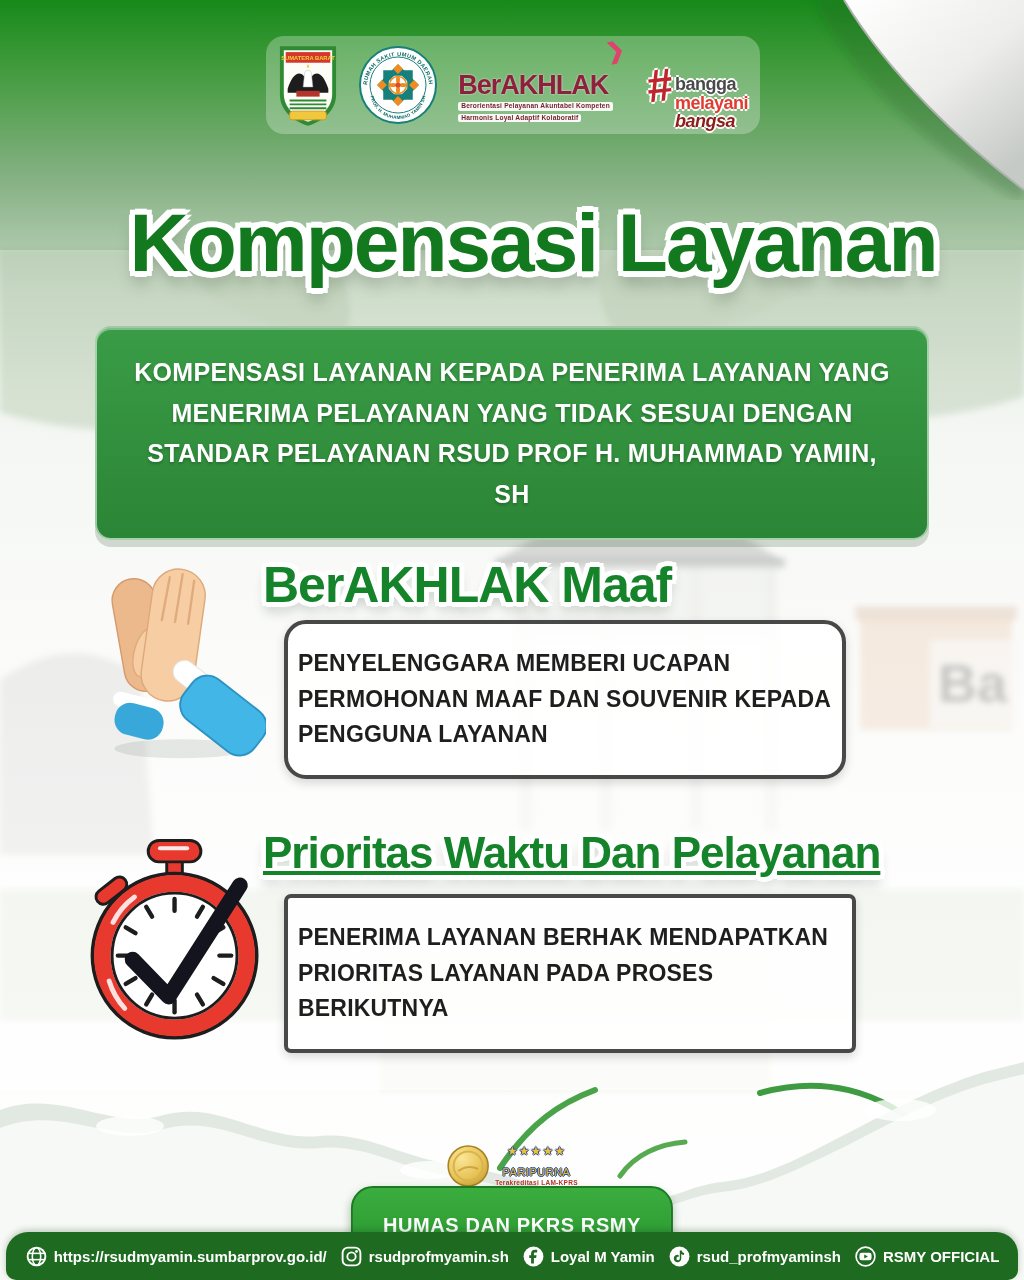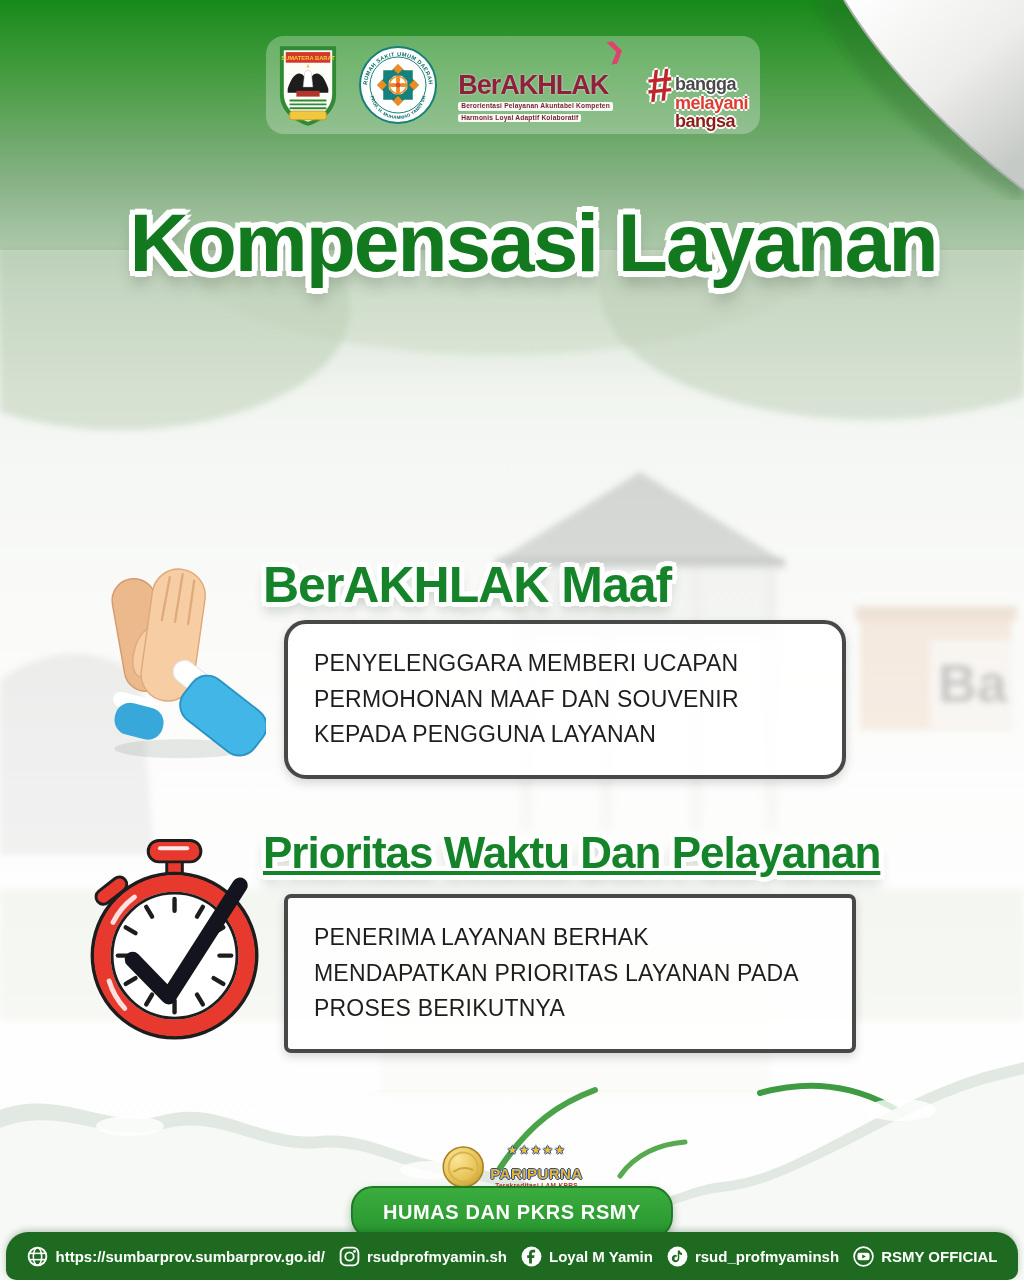--- a/index.html
+++ b/index.html
@@ -24,56 +24,56 @@
     text-shadow:0 0 2px rgba(255,255,255,.8);margin-top:24px;}
   .berakhlak-arrow{position:absolute;top:-8px;right:2px;font-size:22px;font-weight:bold;color:#e0426e;transform:rotate(-12deg);}
   .berakhlak-tag{margin-top:3px;background:rgba(255,255,255,.92);border-radius:2px;padding:1px 3px;
     font-size:6.6px;font-weight:bold;color:#7a2030;letter-spacing:.2px;width:max-content;max-width:168px;}
   .bmb{display:flex;align-items:center;gap:2px;}
   .bmb-hash{font-size:46px;font-weight:bold;color:#c0252c;line-height:.8;transform:rotate(-6deg);
     text-shadow:-2px 0 0 #fff,2px 0 0 #fff,0 -2px 0 #fff,0 2px 0 #fff;}
   .bmb-words{display:flex;flex-direction:column;line-height:1.02;}
   .bmb-words span{font-size:18px;font-weight:bold;letter-spacing:-.5px;
     text-shadow:-2px 0 0 #fff,2px 0 0 #fff,0 -2px 0 #fff,0 2px 0 #fff;}
-  .bmb-w0{color:#4a4a4a;margin-top:36px;} .bmb-w1{color:#e03c31;} .bmb-w2{color:#8c1d18;}
+  .bmb-w0{color:#4a4a4a;margin-top:36px;} .bmb-w1{color:#e03c31;} .bmb-w2{color:#8c1d18;font-style:italic;}
   
   .main-title{left:0;top:196px;width:1024px;text-align:center;font-size:82px;font-weight:bold;
     letter-spacing:-2px;color:#13791f;
     text-shadow:-5px -5px 0 #fff,5px -5px 0 #fff,-5px 5px 0 #fff,5px 5px 0 #fff,-6px 0 0 #fff,6px 0 0 #fff,0 -6px 0 #fff,0 6px 0 #fff,0 12px 16px rgba(40,60,40,.35);padding-left:21px;}
   .section-title{font-weight:bold;color:#15832a;letter-spacing:-1px;
     text-shadow:-4px -4px 0 #fff,4px -4px 0 #fff,-4px 4px 0 #fff,4px 4px 0 #fff,-5px 0 0 #fff,5px 0 0 #fff,0 -5px 0 #fff,0 5px 0 #fff,0 9px 12px rgba(40,60,40,.30);}
   .sec1-title{left:263px;top:556px;font-size:50px;}
   .sec2-title{left:263px;top:828px;font-size:44px;text-decoration:underline;}
   
   .intro-box{left:95px;top:326px;width:834px;box-sizing:border-box;
     background:linear-gradient(180deg,#3a9c46,#2b8536);
     border:2px solid rgba(255,255,255,.55);border-radius:16px;
     box-shadow:0 7px 0 rgba(30,60,30,.18), inset 0 2px 0 rgba(255,255,255,.35);
     padding:24px 30px;color:#fff;font-weight:bold;font-size:25px;line-height:1.62;
     text-align:center;letter-spacing:.3px;text-shadow:0 2px 3px rgba(0,0,0,.22);}
   .body-box{box-sizing:border-box;background:rgba(255,255,255,.82);
-    border:4px solid #484848;border-radius:22px;padding:22px 26px;
-    color:#1e1e1e;font-weight:normal;font-size:23px;line-height:1.55;letter-spacing:.2px;
+    border:4px solid #484848;border-radius:22px;padding:22px 10px;
+    color:#1e1e1e;font-weight:bold;font-size:23px;line-height:1.55;letter-spacing:.2px;
     box-shadow:0 4px 10px rgba(40,50,40,.18);}
   .box1{left:284px;top:620px;width:562px;}
   .box2{left:284px;top:894px;width:572px;border-radius:7px;}
   .hands-icon{left:86px;top:560px;}
   .stopwatch-icon{left:74px;top:830px;}
   
   .snow{left:0;top:1058px;width:1024px;height:222px;}
   .badge{left:50%;top:1144px;transform:translateX(-50%);display:flex;align-items:center;gap:5px;}
   .badge-col{display:flex;flex-direction:column;align-items:center;line-height:1;}
   .badge-stars{font-family:"DejaVu Sans",sans-serif;font-size:12px;color:#f0c030;letter-spacing:1px;
     text-shadow:-1px 0 0 #2b4ea0,1px 0 0 #2b4ea0,0 -1px 0 #2b4ea0,0 1px 0 #2b4ea0;}
-  .badge-label{font-size:15px;font-weight:bold;color:#e8b62a;letter-spacing:.5px;margin-top:10px;
+  .badge-label{font-size:11px;font-weight:normal;color:#e8b62a;letter-spacing:.5px;margin-top:10px;
     text-shadow:-1px 0 0 #2b4ea0,1px 0 0 #2b4ea0,0 -1px 0 #2b4ea0,0 1px 0 #2b4ea0;}
   .badge-sub{font-size:6.5px;font-weight:bold;color:#b3382e;margin-top:2px;letter-spacing:.3px;}
   .footer-pill{left:50%;top:1186px;transform:translateX(-50%);
     background:linear-gradient(180deg,#3bac3e,#27962f);
-    border:2px solid #1c7a24;border-radius:22px;padding:13px 30px;
+    border:2px solid #1c7a24;border-radius:22px;padding:26px 30px;
     color:#fff;font-weight:bold;font-size:20px;letter-spacing:.6px;
     box-shadow:0 4px 8px rgba(20,60,20,.3);}
   .footer-bar{left:6px;right:6px;bottom:0;height:48px;background:#1d6a20;
     border-radius:22px 22px 10px 10px;display:flex;align-items:center;justify-content:center;gap:13px;
     box-shadow:0 -2px 6px rgba(20,60,20,.25);}
   .social-item{display:flex;align-items:center;gap:6px;color:#fff;font-weight:bold;font-size:15px;letter-spacing:0;}
   .social-item svg{display:block;}
 </style>
 </head>
 <body>
@@ -178,20 +178,21 @@
       <div class="bmb-words">
         <span class="bmb-w0">bangga</span>
         <span class="bmb-w1">melayani</span>
         <span class="bmb-w2">bangsa</span>
       </div>
     </div>
   </div>
 
   <div class="abs main-title">Kompensasi Layanan</div>
 
+  <div class="abs intro-box">KOMPENSASI LAYANAN KEPADA PENERIMA LAYANAN YANG MENERIMA PELAYANAN YANG TIDAK SESUAI DENGAN STANDAR PELAYANAN RSUD PROF H. MUHAMMAD YAMIN, SH</div>
 
   <div class="abs hands-icon">
     <svg width="180" height="205" viewBox="0 0 190 210">
       <ellipse cx="100" cy="196" rx="70" ry="10" fill="rgba(60,80,60,.12)"></ellipse>
       <rect x="28" y="140" width="50" height="16" rx="8" fill="#ffffff" transform="rotate(14 53 148)"></rect>
       <rect x="30" y="150" width="52" height="34" rx="16" fill="#38a8da" transform="rotate(14 56 167)"></rect>
       <rect x="34" y="16" width="46" height="120" rx="23" fill="#ecb98d" stroke="#d79a6b" stroke-width="1.5" transform="rotate(-10 57 76)"></rect>
       <ellipse cx="64" cy="94" rx="13" ry="27" fill="#f7cda4" stroke="#e0ab7c" stroke-width="1.5" transform="rotate(16 64 94)"></ellipse>
       <rect x="64" y="6" width="56" height="140" rx="28" fill="#f7cda4" stroke="#dda97a" stroke-width="1.5" transform="rotate(8 92 76)"></rect>
       <g transform="rotate(8 92 76)" stroke="#e0ab7c" stroke-width="2.5" fill="none" stroke-linecap="round">
@@ -274,21 +275,21 @@
 
   <div class="abs footer-bar">
 
     <div class="social-item">
       <svg width="23" height="23" viewBox="0 0 22 22">
         <circle cx="11" cy="11" r="8.5" fill="none" stroke="#fff" stroke-width="1.8"></circle>
         <ellipse cx="11" cy="11" rx="4" ry="8.5" fill="none" stroke="#fff" stroke-width="1.5"></ellipse>
         <line x1="2.8" y1="8" x2="19.2" y2="8" stroke="#fff" stroke-width="1.5"></line>
         <line x1="2.8" y1="14" x2="19.2" y2="14" stroke="#fff" stroke-width="1.5"></line>
       </svg>
-      <span>https://sumbarprov.sumbarprov.go.id/</span>
+      <span>https://rsudmyamin.sumbarprov.go.id/</span>
     </div>
 
     <div class="social-item">
       <svg width="23" height="23" viewBox="0 0 22 22">
         <rect x="2.5" y="2.5" width="17" height="17" rx="5" fill="none" stroke="#fff" stroke-width="1.8"></rect>
         <circle cx="11" cy="11" r="4" fill="none" stroke="#fff" stroke-width="1.8"></circle>
         <circle cx="15.8" cy="6.2" r="1.3" fill="#fff"></circle>
       </svg>
       <span>rsudprofmyamin.sh</span>
     </div>

